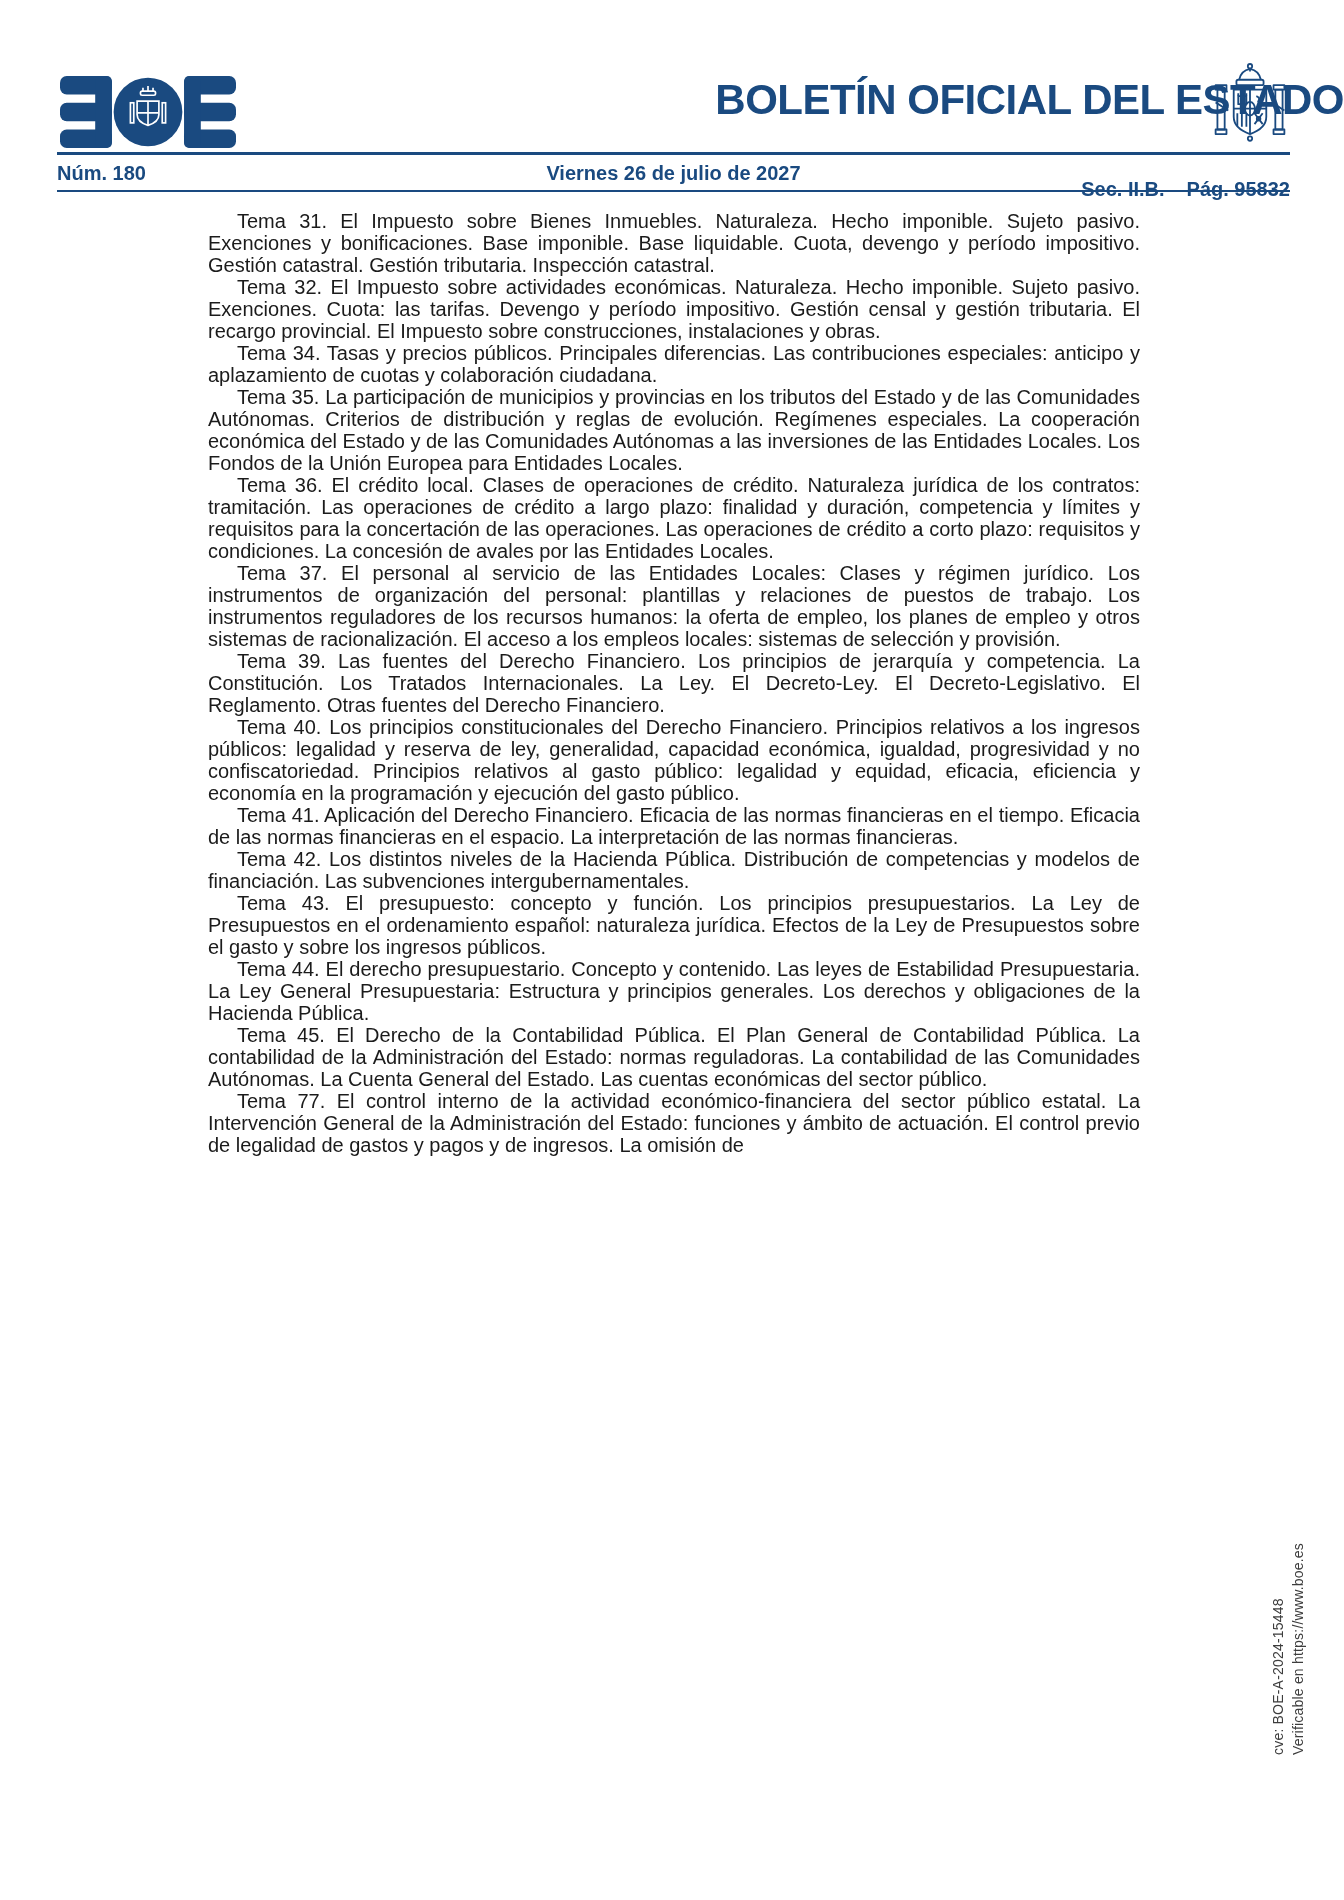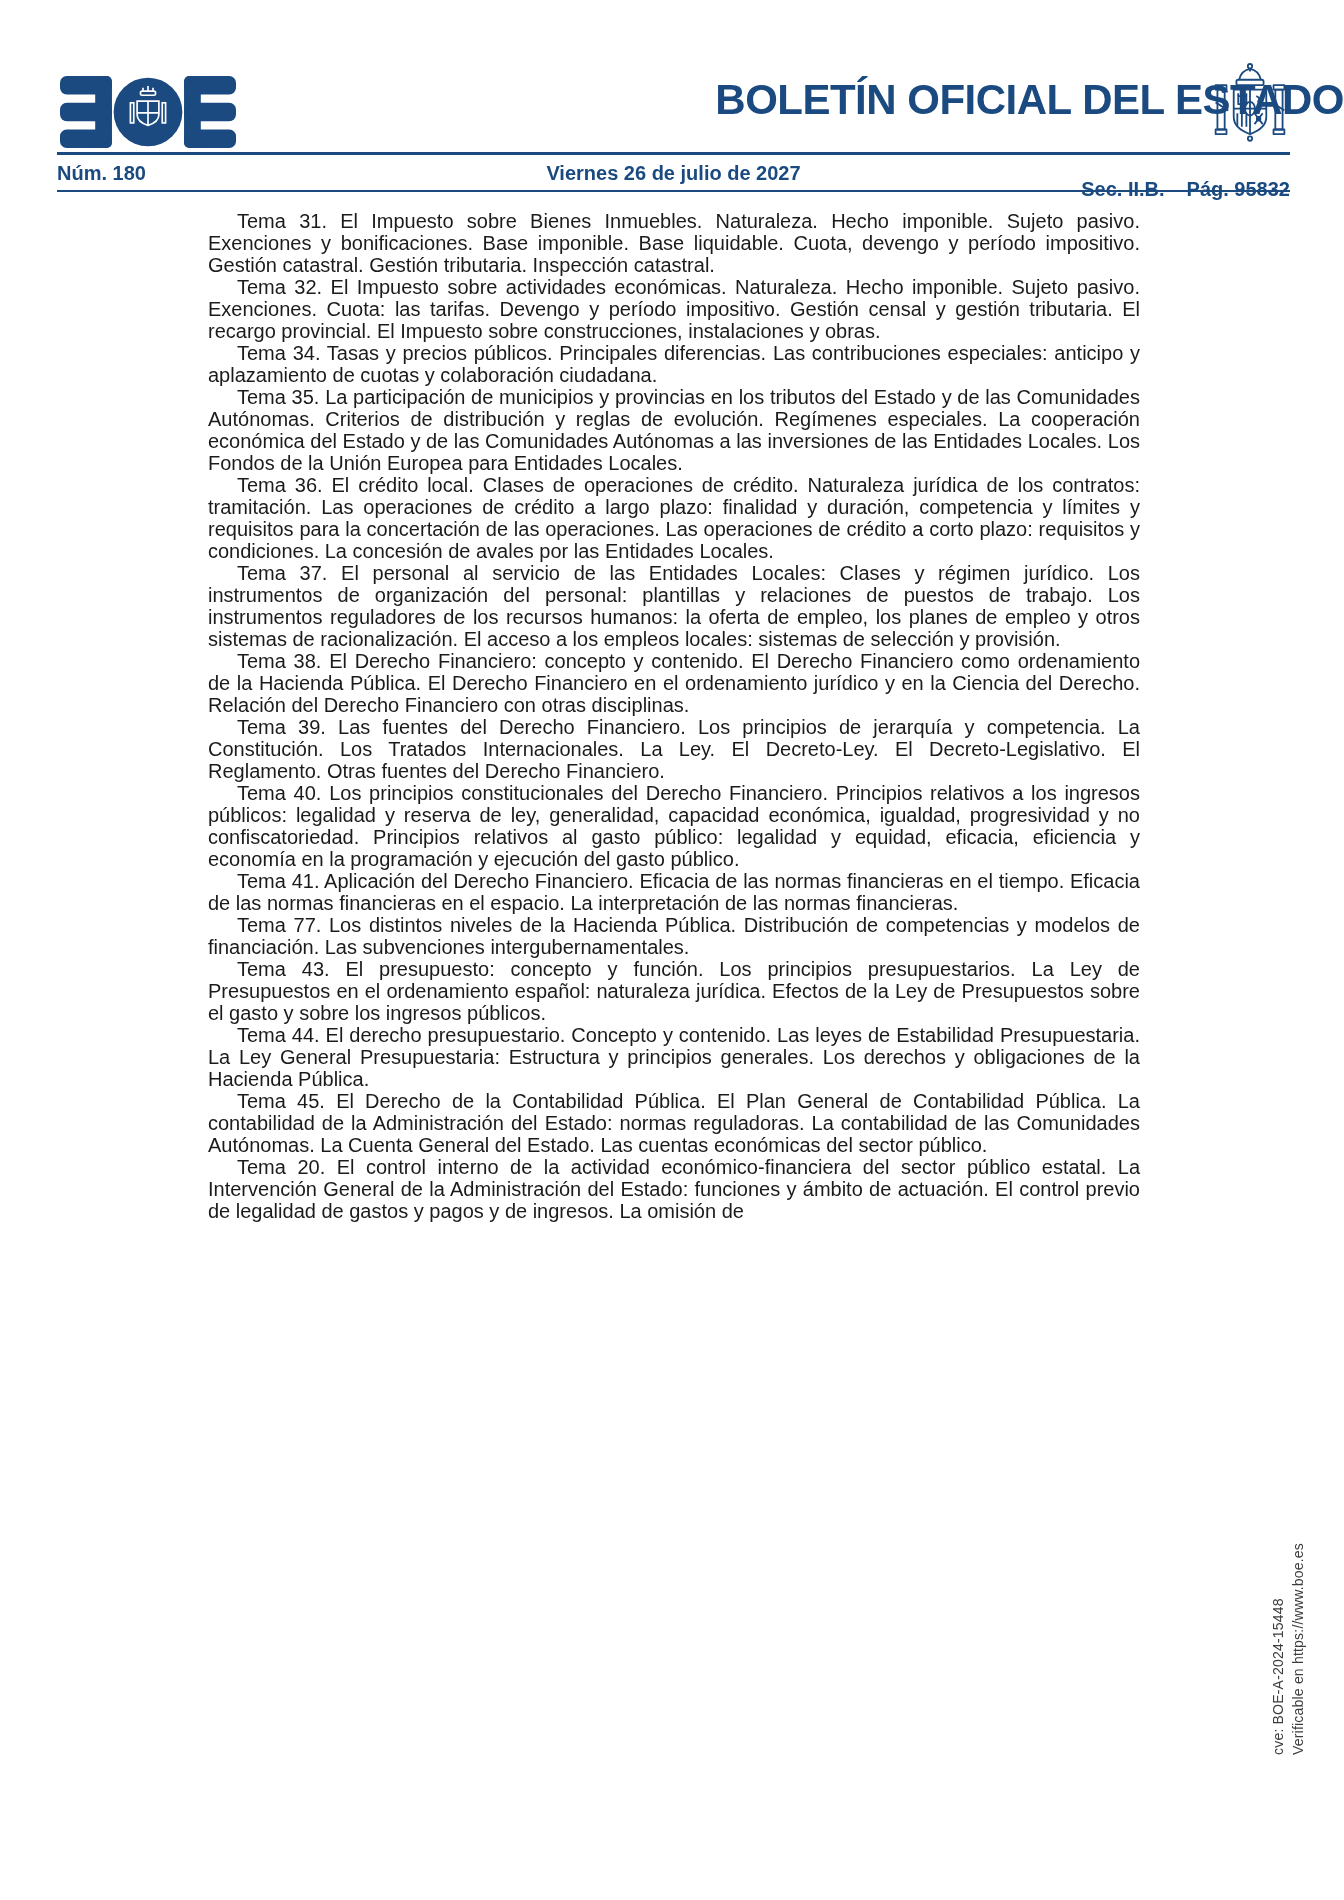--- a/index.html
+++ b/index.html
@@ -145,27 +145,26 @@
 
   <div class="rule rule-bottom"></div>
 
   <main class="body-text">
       <p>Tema 31. El Impuesto sobre Bienes Inmuebles. Naturaleza. Hecho imponible. Sujeto pasivo. Exenciones y bonificaciones. Base imponible. Base liquidable. Cuota, devengo y período impositivo. Gestión catastral. Gestión tributaria. Inspección catastral.</p>
       <p>Tema 32. El Impuesto sobre actividades económicas. Naturaleza. Hecho imponible. Sujeto pasivo. Exenciones. Cuota: las tarifas. Devengo y período impositivo. Gestión censal y gestión tributaria. El recargo provincial. El Impuesto sobre construcciones, instalaciones y obras.</p>
       <p>Tema 34. Tasas y precios públicos. Principales diferencias. Las contribuciones especiales: anticipo y aplazamiento de cuotas y colaboración ciudadana.</p>
       <p>Tema 35. La participación de municipios y provincias en los tributos del Estado y de las Comunidades Autónomas. Criterios de distribución y reglas de evolución. Regímenes especiales. La cooperación económica del Estado y de las Comunidades Autónomas a las inversiones de las Entidades Locales. Los Fondos de la Unión Europea para Entidades Locales.</p>
       <p>Tema 36. El crédito local. Clases de operaciones de crédito. Naturaleza jurídica de los contratos: tramitación. Las operaciones de crédito a largo plazo: finalidad y duración, competencia y límites y requisitos para la concertación de las operaciones. Las operaciones de crédito a corto plazo: requisitos y condiciones. La concesión de avales por las Entidades Locales.</p>
       <p>Tema 37. El personal al servicio de las Entidades Locales: Clases y régimen jurídico. Los instrumentos de organización del personal: plantillas y relaciones de puestos de trabajo. Los instrumentos reguladores de los recursos humanos: la oferta de empleo, los planes de empleo y otros sistemas de racionalización. El acceso a los empleos locales: sistemas de selección y provisión.</p>
-      <p>Tema 38. El Derecho Financiero: concepto y contenido. El Derecho Financiero como ordenamiento de la Hacienda Pública. El Derecho Financiero en el ordenamiento jurídico y en la Ciencia del Derecho. Relación del Derecho Financiero con otras disciplinas.</p>
       <p>Tema 39. Las fuentes del Derecho Financiero. Los principios de jerarquía y competencia. La Constitución. Los Tratados Internacionales. La Ley. El Decreto-Ley. El Decreto-Legislativo. El Reglamento. Otras fuentes del Derecho Financiero.</p>
       <p>Tema 40. Los principios constitucionales del Derecho Financiero. Principios relativos a los ingresos públicos: legalidad y reserva de ley, generalidad, capacidad económica, igualdad, progresividad y no confiscatoriedad. Principios relativos al gasto público: legalidad y equidad, eficacia, eficiencia y economía en la programación y ejecución del gasto público.</p>
       <p>Tema 41. Aplicación del Derecho Financiero. Eficacia de las normas financieras en el tiempo. Eficacia de las normas financieras en el espacio. La interpretación de las normas financieras.</p>
-      <p>Tema 77. Los distintos niveles de la Hacienda Pública. Distribución de competencias y modelos de financiación. Las subvenciones intergubernamentales.</p>
+      <p>Tema 42. Los distintos niveles de la Hacienda Pública. Distribución de competencias y modelos de financiación. Las subvenciones intergubernamentales.</p>
       <p>Tema 43. El presupuesto: concepto y función. Los principios presupuestarios. La Ley de Presupuestos en el ordenamiento español: naturaleza jurídica. Efectos de la Ley de Presupuestos sobre el gasto y sobre los ingresos públicos.</p>
       <p>Tema 44. El derecho presupuestario. Concepto y contenido. Las leyes de Estabilidad Presupuestaria. La Ley General Presupuestaria: Estructura y principios generales. Los derechos y obligaciones de la Hacienda Pública.</p>
       <p>Tema 45. El Derecho de la Contabilidad Pública. El Plan General de Contabilidad Pública. La contabilidad de la Administración del Estado: normas reguladoras. La contabilidad de las Comunidades Autónomas. La Cuenta General del Estado. Las cuentas económicas del sector público.</p>
-      <p>Tema 20. El control interno de la actividad económico-financiera del sector público estatal. La Intervención General de la Administración del Estado: funciones y ámbito de actuación. El control previo de legalidad de gastos y pagos y de ingresos. La omisión de</p>
+      <p>Tema 77. El control interno de la actividad económico-financiera del sector público estatal. La Intervención General de la Administración del Estado: funciones y ámbito de actuación. El control previo de legalidad de gastos y pagos y de ingresos. La omisión de</p>
     </main>
 
   <div class="vtext cve">cve: BOE-A-2024-15448</div>
   <div class="vtext verif">Verificable en https://www.boe.es</div>
 
 </div>
 
 </body></html>

